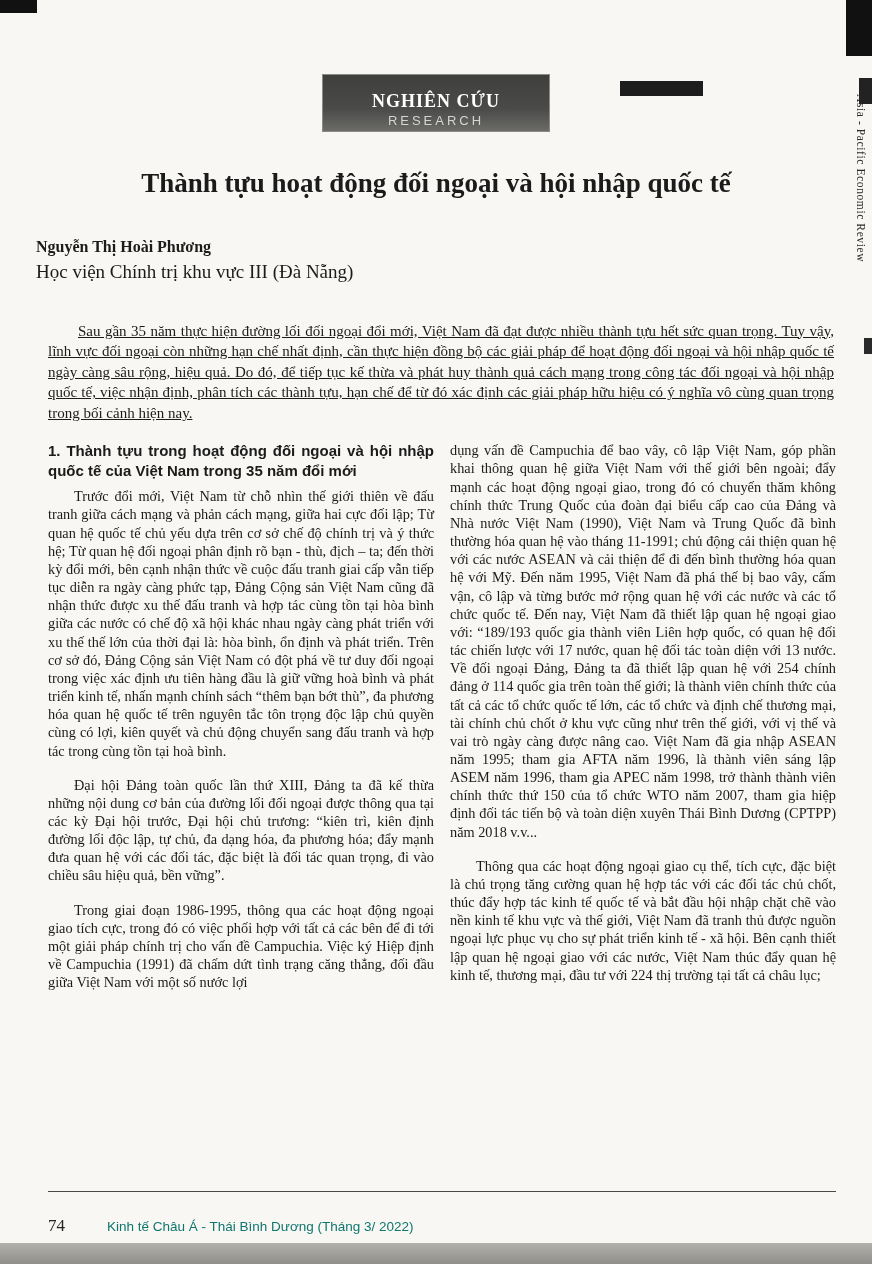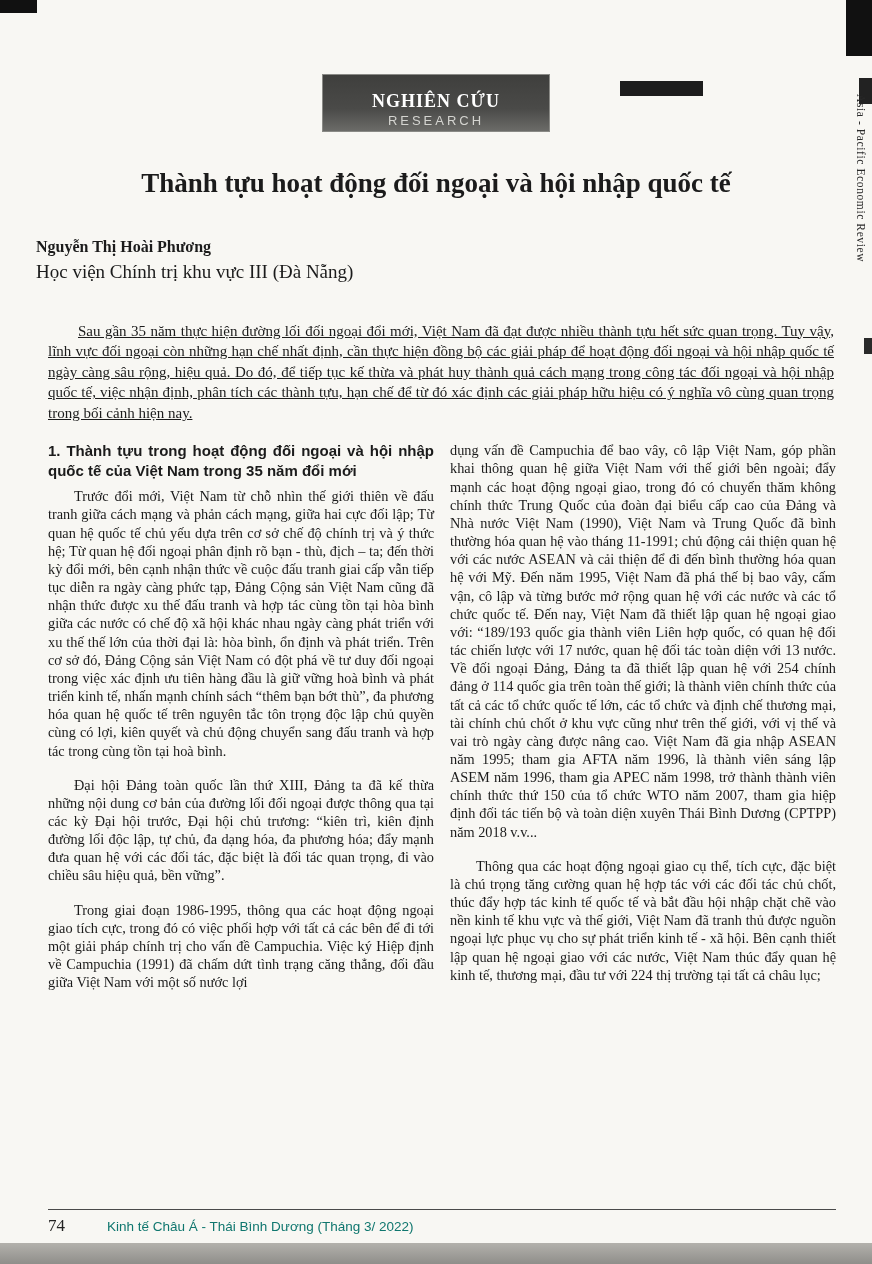--- a/index.html
+++ b/index.html
@@ -90,21 +90,21 @@
     writing-mode:vertical-rl;
     font-size:11.5px; color:#2a2a2a;
     letter-spacing:0.6px;
     font-family:"Liberation Serif", serif;
   }
 
   
   .footer {
     position:absolute; left:48px; right:36px; bottom:28px;
     border-top:1px solid #4a4a4a;
-    padding-top:6px;
+    padding-top:24px;
     display:flex; align-items:baseline;
   }
   .page-number { font-size:17px; color:#222; }
   .journal-line {
     font-family:"Liberation Sans", sans-serif;
     font-size:13.5px; color:#0f766e;
     margin-left:42px;
   }
 </style>
 </head>

